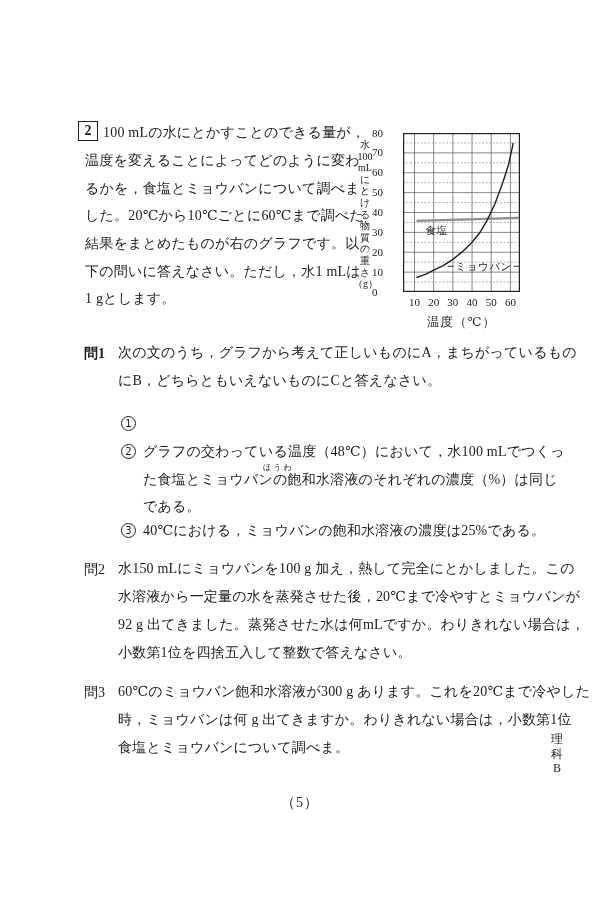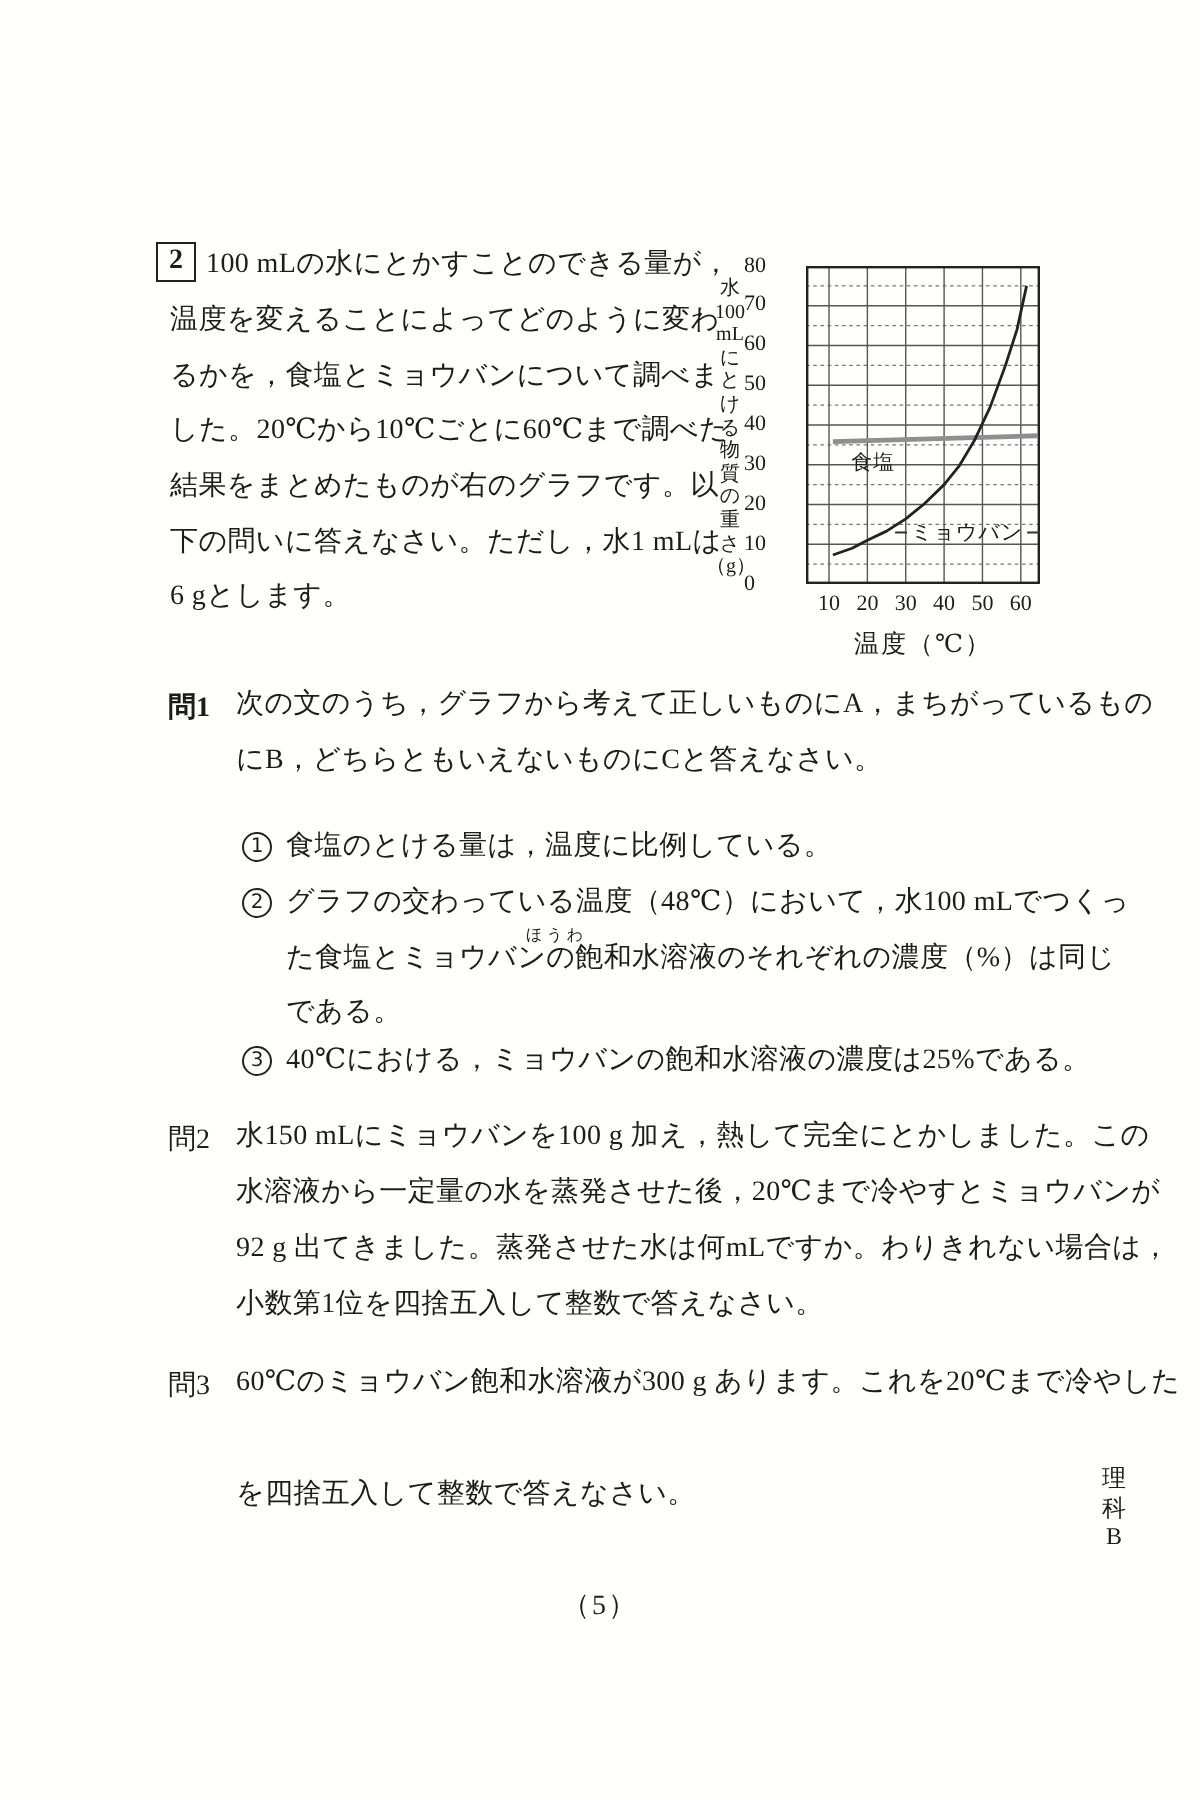--- a/index.html
+++ b/index.html
@@ -32,21 +32,21 @@
   <div class="probox">
     <span>2</span>
   </div>
 
   <div class="line" style="left:103px;top:125px;">100 mLの水にとかすことのできる量が，</div>
   <div class="line" style="left:85px;top:181px;">るかを，食塩とミョウバンについて調べま</div>
   <div class="line" style="left:85px;top:153px;">温度を変えることによってどのように変わ</div>
   <div class="line" style="left:85px;top:208px;">した。20℃から10℃ごとに60℃まで調べた</div>
   <div class="line" style="left:85px;top:236px;">結果をまとめたものが右のグラフです。以</div>
   <div class="line" style="left:85px;top:264px;">下の問いに答えなさい。ただし，水1 mLは</div>
-  <div class="line" style="left:85px;top:291px;">6 gとします。</div>
+  <div class="line" style="left:85px;top:291px;">1 gとします。</div>
 
   <div class="graph">
     <div class="yunit" id="y-unit">
         <div>水</div>
         <div>100</div>
         <div>mL</div>
         <div>に</div>
         <div>と</div>
         <div>け</div>
         <div>る</div>
@@ -107,42 +107,42 @@
         <div class="xtick" style="left: 147.41px;">60</div>
       </div>
     <div class="xtitle">温度（℃）</div>
   </div>
 
   <div class="qlabel" style="left:84px;top:345px;font-weight:bold;">問1</div>
   <div class="line" style="left:118px;top:345px;">次の文のうち，グラフから考えて正しいものにA，まちがっているもの</div>
   <div class="line" style="left:118px;top:373px;">にB，どちらともいえないものにCと答えなさい。</div>
 
   <div class="circ" style="left:121px;top:416px;"><span>1</span></div>
-  <div class="line" style="left:143px;top:416px;">食塩のとける量は，温度に比例している。</div>
 
   <div class="circ" style="left:121px;top:444px;"><span>2</span></div>
   <div class="line" style="left:143px;top:444px;">グラフの交わっている温度（48℃）において，水100 mLでつくっ</div>
   <div class="line" style="left:143px;top:472px;">
     <span>た食塩とミョウバンの飽和水溶液のそれぞれの濃度（%）は同じ</span>
     <span class="furi" style="left:120px;">ほうわ</span>
   </div>
   <div class="line" style="left:143px;top:499px;text-align:center;">である。</div>
 
   <div class="circ" style="left:121px;top:523px;"><span>3</span></div>
   <div class="line" style="left:143px;top:523px;">40℃における，ミョウバンの飽和水溶液の濃度は25%である。</div>
 
   <div class="qlabel" style="left:84px;top:561px;">問2</div>
   <div class="line" style="left:118px;top:561px;">水150 mLにミョウバンを100 g 加え，熱して完全にとかしました。この</div>
   <div class="line" style="left:118px;top:589px;">水溶液から一定量の水を蒸発させた後，20℃まで冷やすとミョウバンが</div>
   <div class="line" style="left:118px;top:617px;">92 g 出てきました。蒸発させた水は何mLですか。わりきれない場合は，</div>
   <div class="line" style="left:118px;top:645px;">小数第1位を四捨五入して整数で答えなさい。</div>
 
   <div class="qlabel" style="left:84px;top:684px;">問3</div>
   <div class="line" style="left:118px;top:684px;">60℃のミョウバン飽和水溶液が300 g あります。これを20℃まで冷やした</div>
-  <div class="line" style="left:118px;top:740px;">を四捨五入して整数で答えなさい。</div>
+  <div class="line" style="left:118px;top:712px;">時，ミョウバンは何 g 出てきますか。わりきれない場合は，小数第1位</div>
+  <div class="line" style="left:118px;top:740px;">食塩とミョウバンについて調べま。</div>
 
   <div class="pagenum">（5）</div>
   <div class="sidelabel" id="side-label">
       <div>理</div>
       <div>科</div>
       <div>B</div>
     </div>
 
 </div>
 

